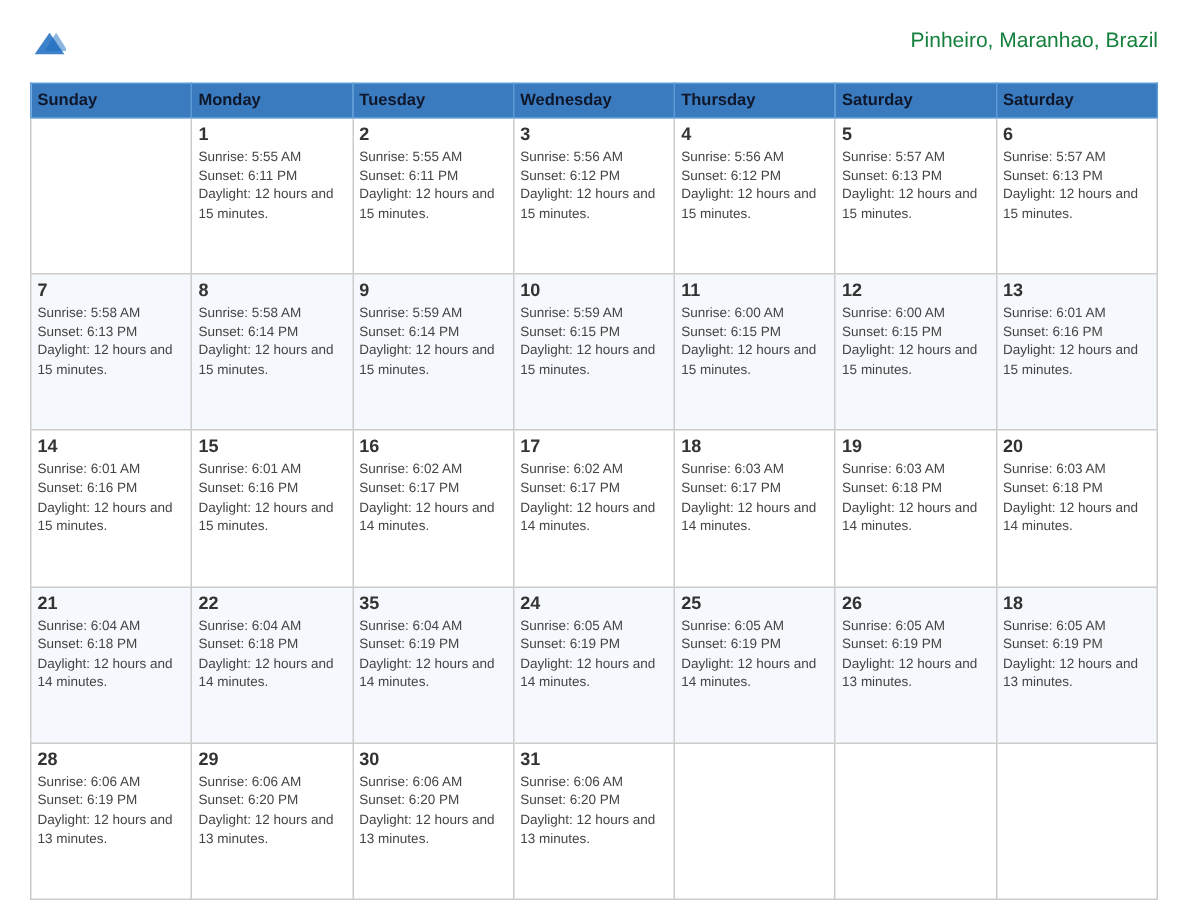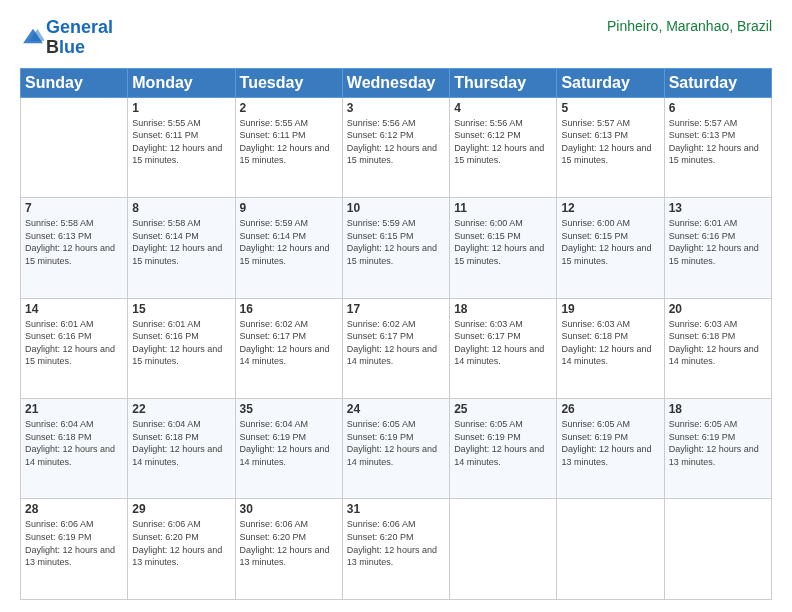--- a/index.html
+++ b/index.html
@@ -56,22 +56,22 @@
       color: #15803d;
     }
     .calendar-table {
       width: 100%;
       border-collapse: collapse;
       flex: 1;
       table-layout: fixed;
     }
     .calendar-table th {
       background-color: #3a7abf;
-      color: #ffffff;
-      font-size: 16px;
+      color: #0f172a;
+      font-size: 11px;
       font-weight: bold;
       padding: 5px 4px;
       text-align: left;
       border: 1px solid #5a9ad5;
     }
     .calendar-table td {
       border: 1px solid #ccc;
       vertical-align: top;
       padding: 3px 4px;
       font-size: 9.5px;
@@ -102,25 +102,20 @@
 <body>
 
 <div class="page">
   <div class="header">
     <div class="logo">
       <div>
         <svg class="logo-icon" viewBox="0 0 40 30">
           <polygon points="20,2 38,28 2,28" fill="#1a6bbf" opacity="0.85"></polygon>
           <polygon points="28,2 42,24 14,24" fill="#1a6bbf" opacity="0.5"></polygon>
         </svg>
-      </div>
-      <div>
-        <div class="logo-text">
-          <span>General</span><br><span style="color:#333">B</span><span style="color:#1a6bbf">lue</span>
-        </div>
       </div>
     </div>
     <div class="title-block">
       <div class="location">Pinheiro, Maranhao, Brazil</div>
     </div>
   </div>
 
   <table class="calendar-table">
     <thead>
       <tr>

